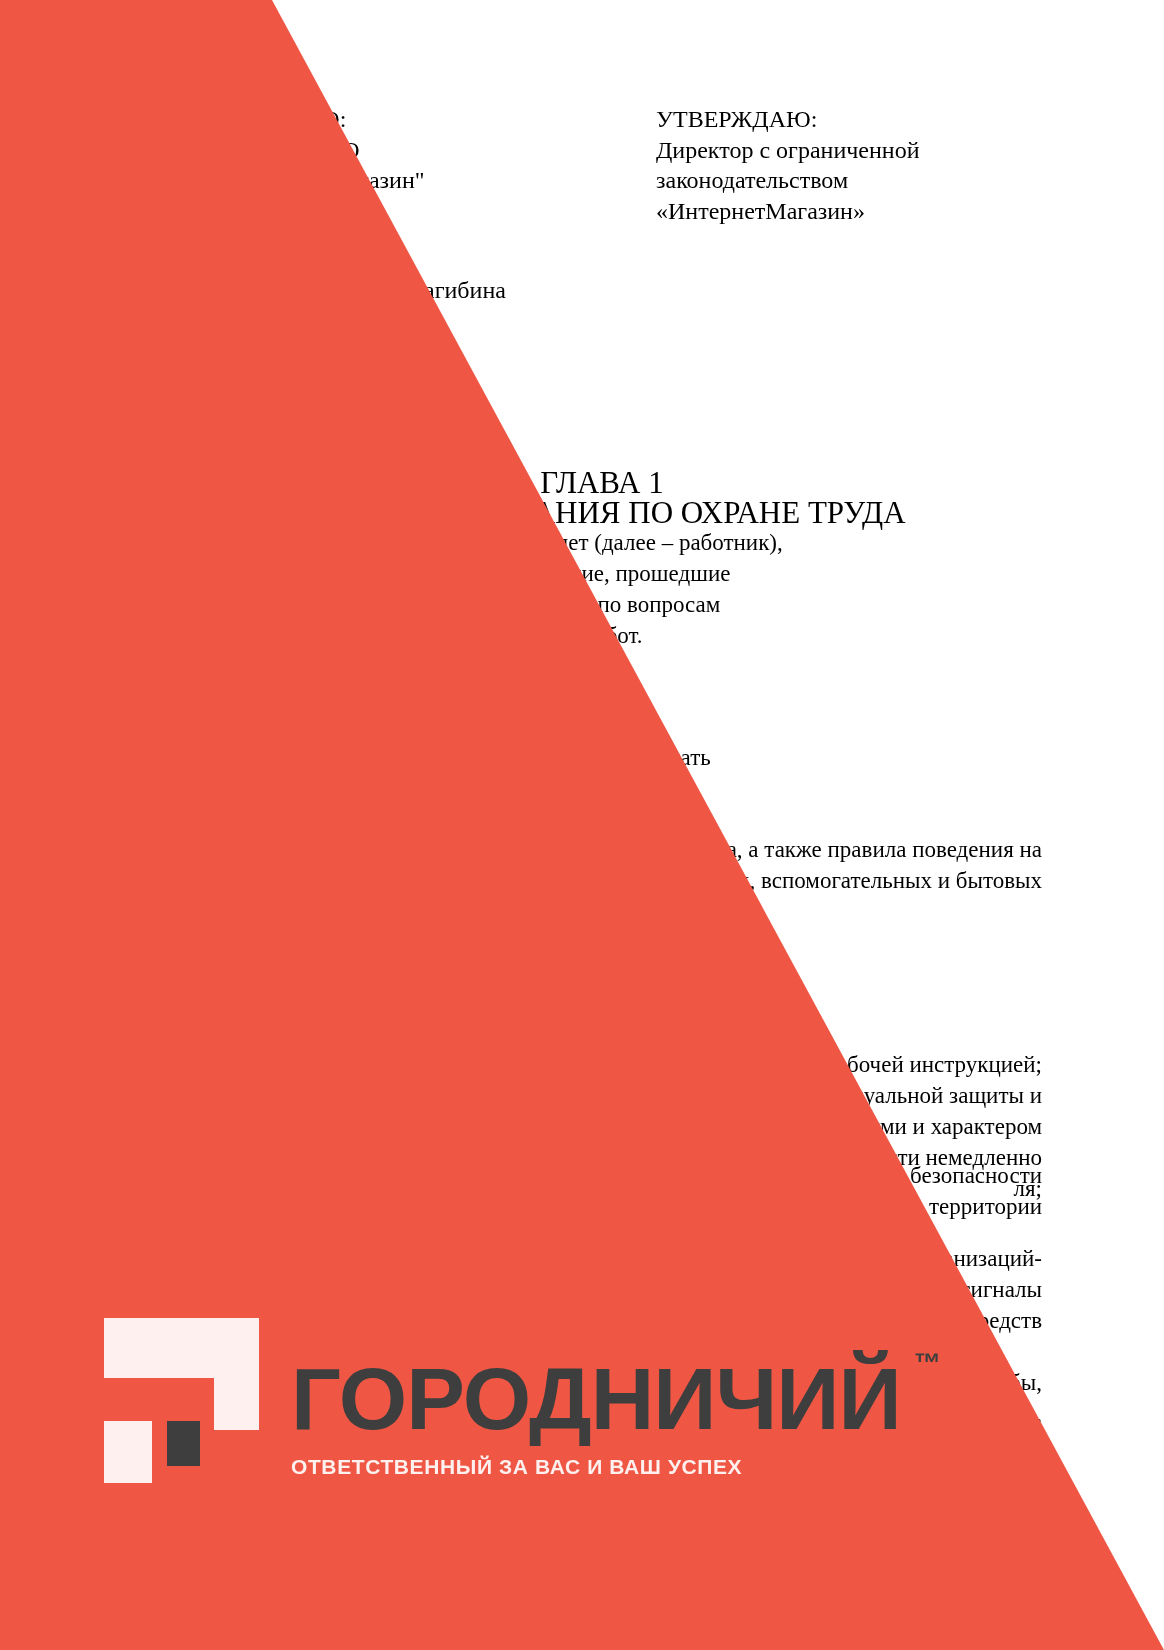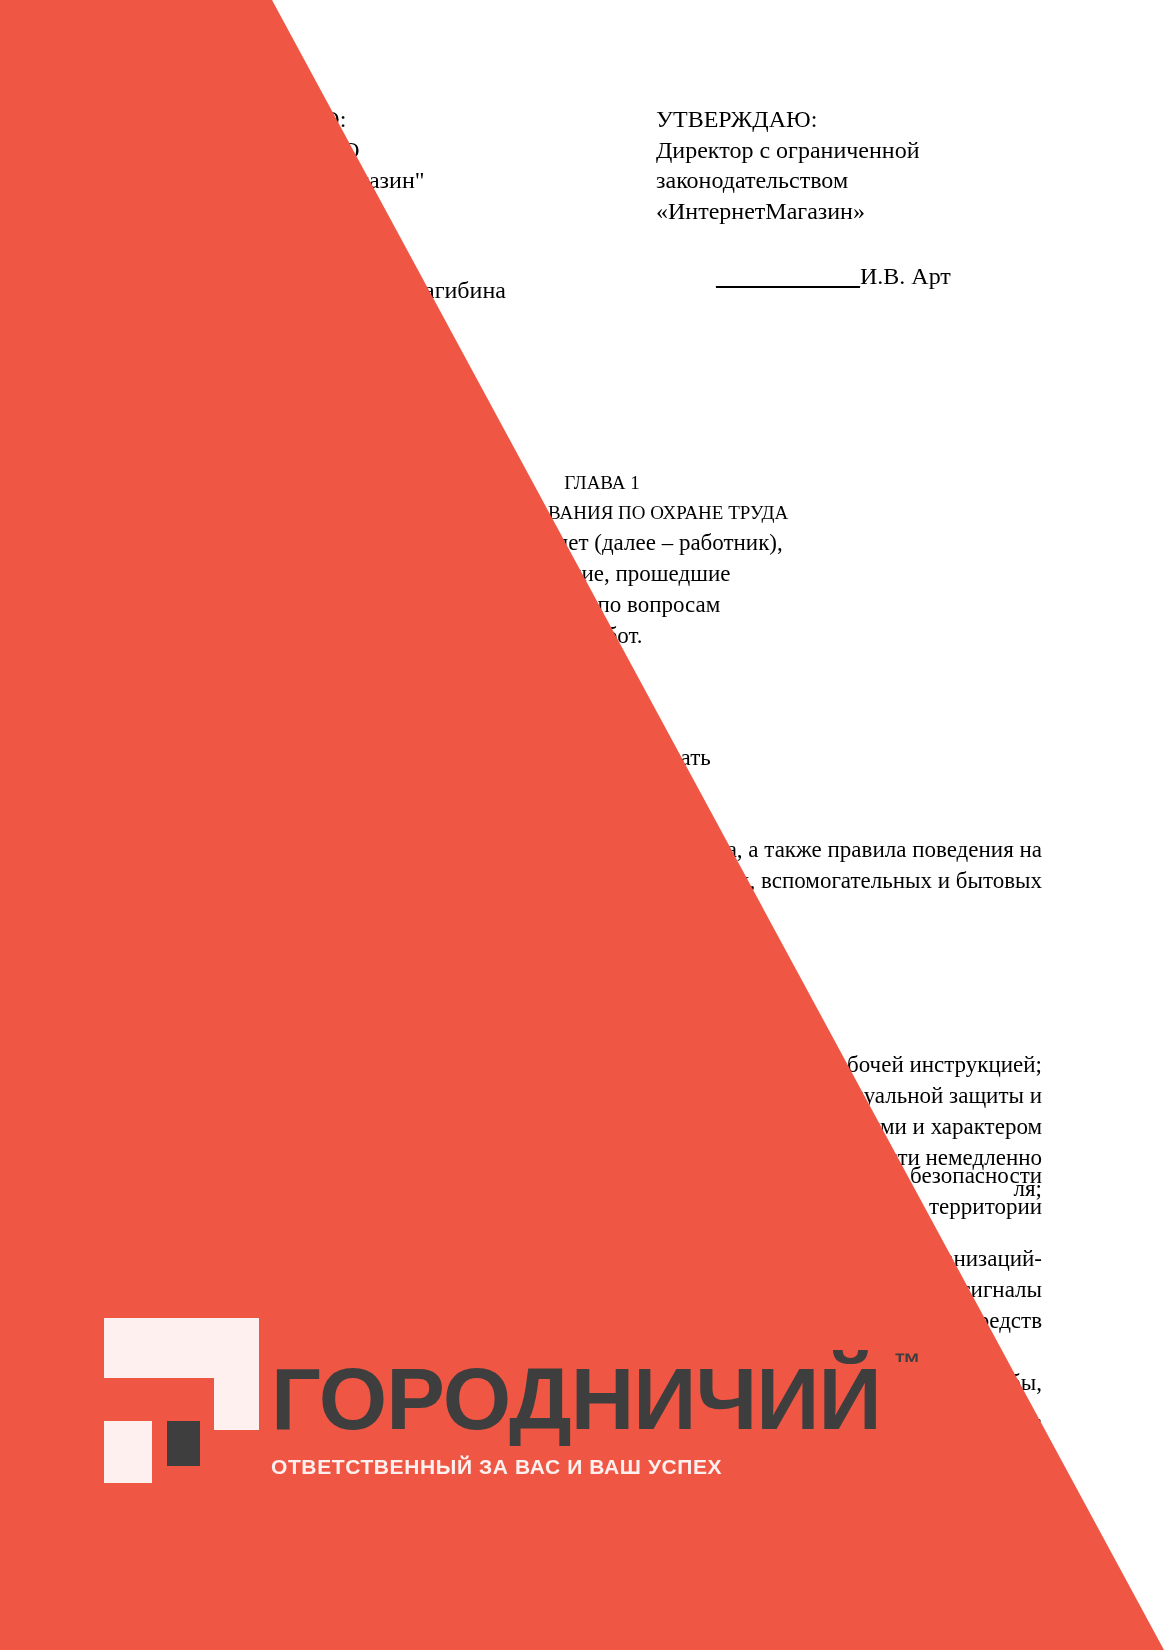--- a/index.html
+++ b/index.html
@@ -67,21 +67,21 @@
     color: #000;
   }
   .doc-title .t2 { display: block; text-align: left; }
 
   .chapter {
     position: absolute;
     top: 468px;
     left: 162px;
     width: 880px;
     text-align: center;
-    font-size: 19px;
+    font-size: 31px;
     line-height: 30px;
     color: #000;
   }
 
   .body-block {
     position: absolute;
     left: 162px;
     width: 880px;
     font-size: 23px;
     line-height: 31px;
@@ -151,21 +151,21 @@
     background: #fdf0ee;
   }
   .mark-d {
     position: absolute;
     left: 63px; top: 103px;
     width: 33px; height: 45px;
     background: #3e3e3e;
   }
 
   .brand-text {
-    margin-left: 12px;
+    margin-left: 32px;
     padding-bottom: 4px;
   }
   .wordmark {
     position: relative;
     font-family: "Liberation Sans", sans-serif;
     font-weight: bold;
     font-size: 88px;
     line-height: 0.95;
     letter-spacing: -1px;
     color: #3e3e3e;
@@ -210,23 +210,20 @@
           <span class="rule">_____________</span>
           <span>20___г.</span>
         </div>
       </div>
 
       <div class="approval-col right">
         <div class="ln">УТВЕРЖДАЮ:</div>
         <div class="ln">Директор с ограниченной</div>
         <div class="ln">законодательством</div>
         <div class="ln">«ИнтернетМагазин»</div>
-        <div class="sign-line" style="margin-top:4px">
-          <span class="rule">____________</span><span>И.В. Арт</span>
-        </div>
       </div>
 
     </div>
 
     <div class="doc-title">
       <span>ия  по  охране  труда  для</span>
       <span class="t2">его малярные работы</span>
     </div>
 
     <div class="chapter">

